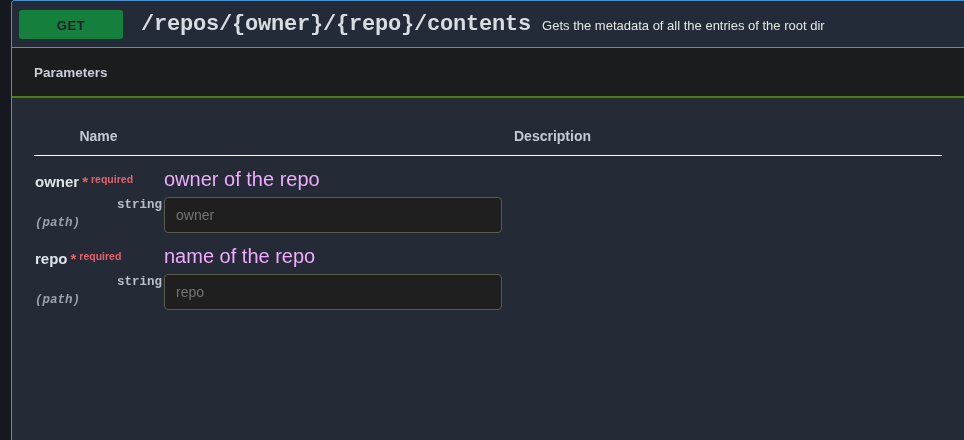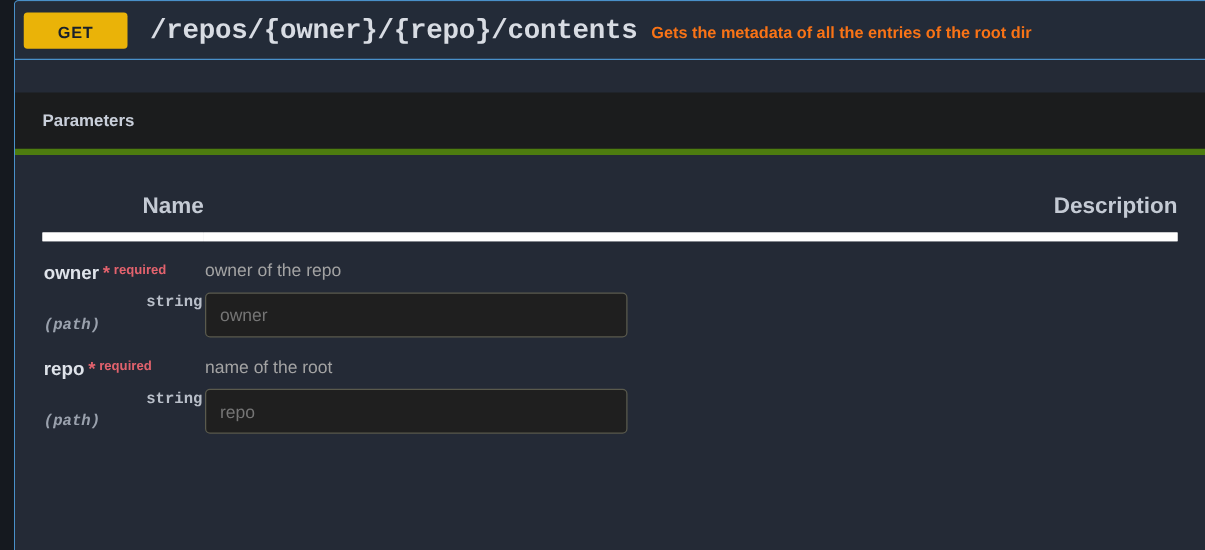--- a/index.html
+++ b/index.html
@@ -36,23 +36,23 @@
   .opblock-summary {
     position: relative;
     height: 47px;
     background: #232b38;
     border-bottom: 1px solid #4990c9;
     display: flex;
     align-items: center;
     padding-left: 7px;
   }
   .method-btn {
-    width: 83px;
+    width: 104px;
     height: 29px;
-    background: #eab308;
+    background: #15803d;
     border: none;
     border-radius: 3px;
     color: #18202c;
     font-family: "Liberation Sans", sans-serif;
     font-size: 13px;
     font-weight: bold;
     letter-spacing: 0.6px;
     text-align: center;
     line-height: 29px;
     cursor: pointer;
@@ -64,35 +64,33 @@
     font-size: 22px;
     font-weight: bold;
     color: #d8dce3;
     letter-spacing: -0.2px;
     white-space: nowrap;
   }
   .opblock-desc {
     margin-left: 11px;
     font-family: "Liberation Sans", sans-serif;
     font-size: 13px;
-    color: #f97316;
+    color: #e5e5e5;
     white-space: nowrap;
     padding-top: 2px;
-    font-weight: bold;
   }
 
   
   .params-band {
     height: 50px;
     background: #1b1c1d;
     display: flex;
     align-items: center;
     padding-left: 22px;
-    border-bottom: 5px solid #4d7c0f;
-    margin-top: 26px;
+    border-bottom: 2px solid #4d7c0f;
   }
   .params-band-title {
     font-family: "Liberation Sans", sans-serif;
     font-size: 13.5px;
     font-weight: bold;
     color: #c9cfda;
   }
 
   
   .params-body {
@@ -102,27 +100,27 @@
   }
   table.params-table {
     width: 100%;
     border-collapse: collapse;
     table-layout: fixed;
   }
   table.params-table col.col-name { width: 129px; }
   table.params-table col.col-desc { width: auto; }
 
   th.th-head {
-    text-align: right;
+    text-align: center;
     padding: 30px 0 11px 0;
     font-family: "Liberation Sans", sans-serif;
-    font-size: 18px;
+    font-size: 14px;
     font-weight: bold;
     color: #c4cad4;
-    border-bottom: 7px solid #ffffff;
+    border-bottom: 1px solid #ffffff;
     vertical-align: bottom;
   }
 
   td.td-name {
     vertical-align: top;
     padding-top: 16px;
     padding-bottom: 0;
   }
   td.td-desc {
     vertical-align: top;
@@ -166,22 +164,22 @@
     font-size: 12.5px;
     font-weight: bold;
     font-style: italic;
     color: #9aa1ad;
     margin-top: 2px;
     line-height: 16px;
   }
 
   .param-desc-text {
     font-family: "Liberation Sans", sans-serif;
-    font-size: 14px;
-    color: #a3a3a3;
+    font-size: 20px;
+    color: #f0abfc;
     line-height: 18px;
     margin: 0 0 9px 0;
   }
 
   .param-input {
     display: block;
     width: 338px;
     height: 36px;
     background: #1f1f1f;
     border: 1px solid #5a5a4d;
@@ -242,21 +240,21 @@
 
         <tr>
           <td class="td-name">
             <div>
               <span class="param-name">repo</span><span class="param-required-star">*</span><span class="param-required-label">required</span>
             </div>
             <div class="param-type">string</div>
             <div class="param-in">(path)</div>
           </td>
           <td class="td-desc">
-            <p class="param-desc-text">name of the root</p>
+            <p class="param-desc-text">name of the repo</p>
             <input class="param-input" type="text" placeholder="repo" style="">
           </td>
         </tr>
 
 
       </tbody>
     </table>
   </div>
 </div>
 

